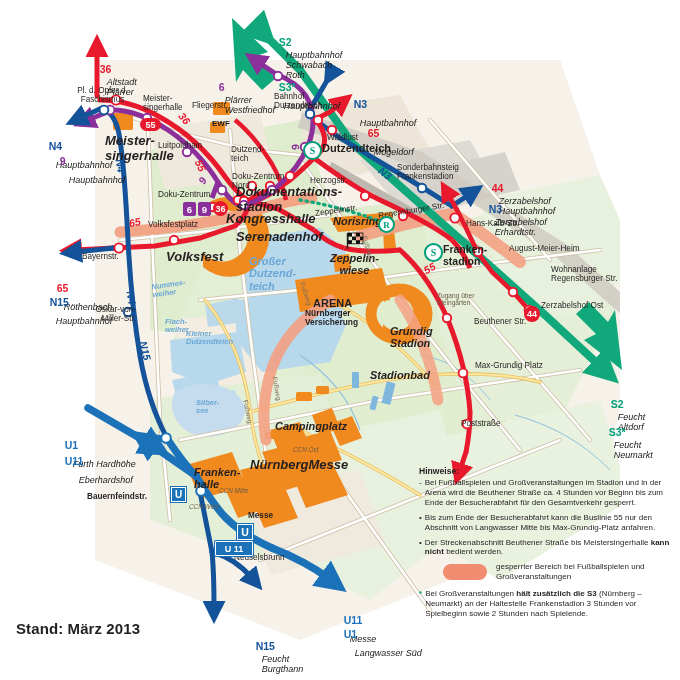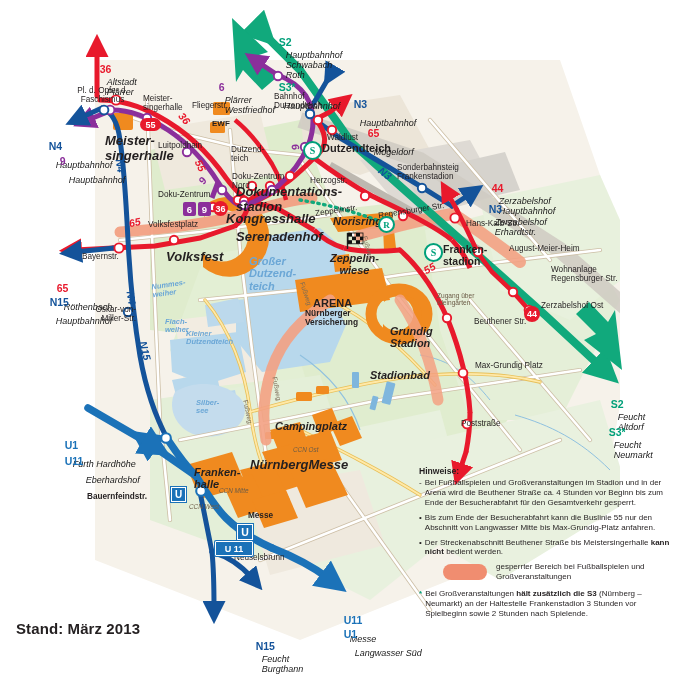--- a/index.html
+++ b/index.html
@@ -527,21 +527,21 @@
 Erhardtstr.</span>
     </div>
 
     <div class="lbl" style="left:38px;top:417px;">
       <span class="routenum r-ubahn">U1</span>
       <span class="dest" style="margin-left:8px;">Fürth Hardhöhe</span>
     </div>
 
     <div class="lbl" style="left:38px;top:433px;">
       <span class="routenum r-ubahn">U11</span>
-      <span class="dest" style="margin-left:21px;">Eberhardshof</span>
+      <span class="dest" style="margin-left:14px;">Eberhardshof</span>
     </div>
 
 
     <div class="lbl" style="left:229px;top:618px;">
       <span class="routenum r-blue">N15</span>
       <span class="dest" style="margin-left:6px;vertical-align:top;display:inline-block;">Feucht
 Burgthann</span>
     </div>
 
     <div class="lbl" style="left:317px;top:592px;">

